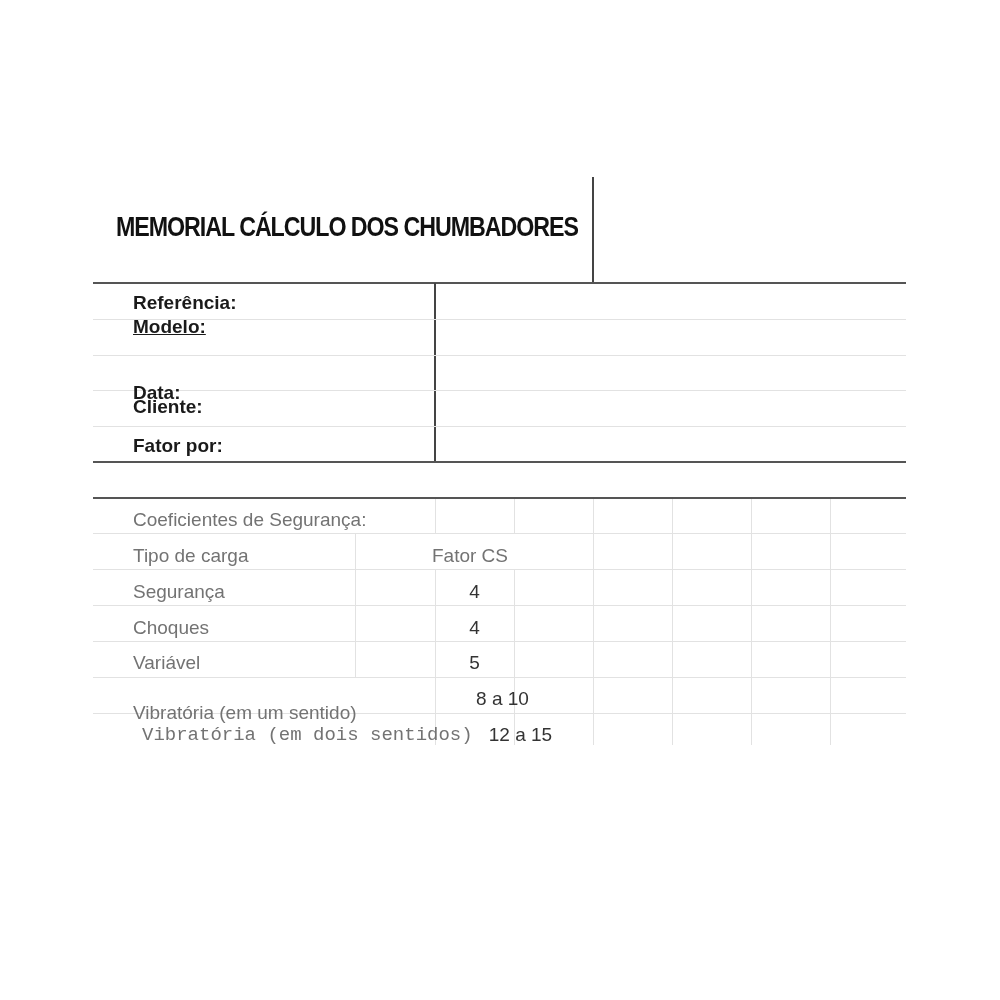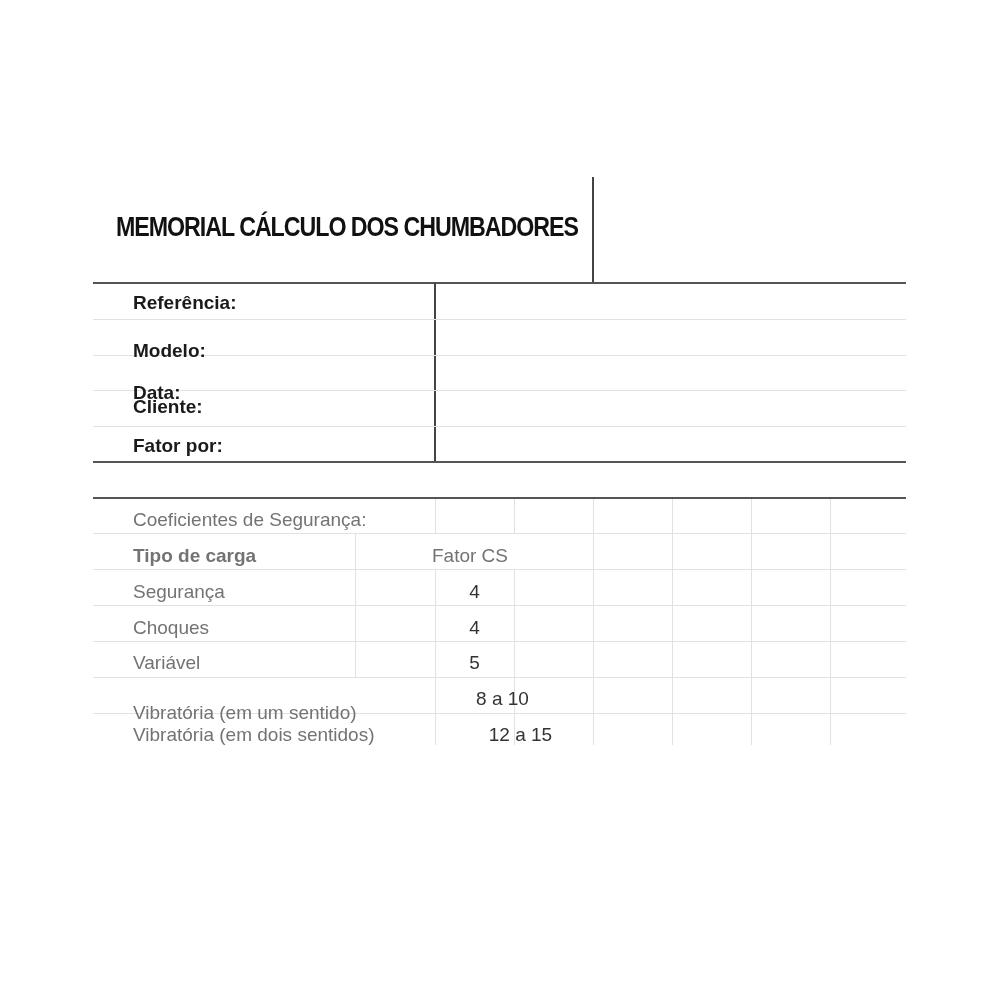--- a/index.html
+++ b/index.html
@@ -29,21 +29,21 @@
 <div>
   <div class="vline dark-v" style="left:434px; top:283px; height:178px;"></div>
   <div class="hline light-h" style="left:93px; top:319px; width:813px;"></div>
   <div class="hline light-h" style="left:93px; top:355px; width:813px;"></div>
   <div class="hline light-h" style="left:93px; top:390px; width:813px;"></div>
   <div class="hline light-h" style="left:93px; top:426px; width:813px;"></div>
 
   <div class="abs label" style="top:292px;">Referência:</div>
   <div class="abs cell" style="left:445px; top:292px; width:460px; height:24px;"></div>
 
-  <div class="abs label" style="top:340px;">Modelo:</div>
+  <div class="abs label" style="top:316px;text-decoration:underline;">Modelo:</div>
   <div class="abs cell" style="left:445px; top:328px; width:460px; height:24px;"></div>
 
   <div class="abs label" style="top:352px;margin-top:44px;">Cliente:</div>
   <div class="abs cell" style="left:445px; top:364px; width:460px; height:24px;"></div>
 
   <div class="abs label" style="top:382px;">Data:</div>
   <div class="abs cell" style="left:445px; top:399px; width:460px; height:24px;"></div>
 
   <div class="abs label" style="top:435px;">Fator por:</div>
   <div class="abs cell" style="left:445px; top:435px; width:460px; height:24px;"></div>
@@ -65,36 +65,36 @@
 
   <div class="hline light-h" style="left:93px; top:533px; width:813px;"></div>
   <div class="hline light-h" style="left:93px; top:569px; width:813px;"></div>
   <div class="hline light-h" style="left:93px; top:605px; width:813px;"></div>
   <div class="hline light-h" style="left:93px; top:641px; width:813px;"></div>
   <div class="hline light-h" style="left:93px; top:677px; width:813px;"></div>
   <div class="hline light-h" style="left:93px; top:713px; width:813px;"></div>
 
   <div class="abs cell" style="left:133px; top:509px;">Coeficientes de Segurança:</div>
 
-  <div class="abs cell" style="left:133px; top:545px;font-weight:bold;">Tipo de carga</div>
+  <div class="abs cell" style="left:133px; top:545px;">Tipo de carga</div>
   <div class="abs cell" style="left:432px; top:545px;">Fator CS</div>
 
   <div>
     <div class="abs cell" style="left:133px; top:581px;">Segurança</div>
     <div class="val" style="top:581px;">4</div>
   </div>
   <div>
     <div class="abs cell" style="left:133px; top:617px;">Choques</div>
     <div class="val" style="top:617px;">4</div>
   </div>
   <div>
     <div class="abs cell" style="left:133px; top:652px;">Variável</div>
     <div class="val" style="top:652px;">5</div>
   </div>
   <div>
     <div class="abs cell" style="left:133px; top:688px;margin-top:14px;">Vibratória (em um sentido)</div>
     <div class="val" style="top:688px;margin-left:28px;">8 a 10</div>
   </div>
   <div>
-    <div class="abs cell" style="left:133px; top:724px;">Vibratória (em dois sentidos)</div>
+    <div class="abs cell" style="left:142px; top:724px;font-family:Liberation Mono, monospace;">Vibratória (em dois sentidos)</div>
     <div class="val" style="top:724px;padding-left:46px;">12 a 15</div>
   </div>
 </div>
 
 </body></html>

